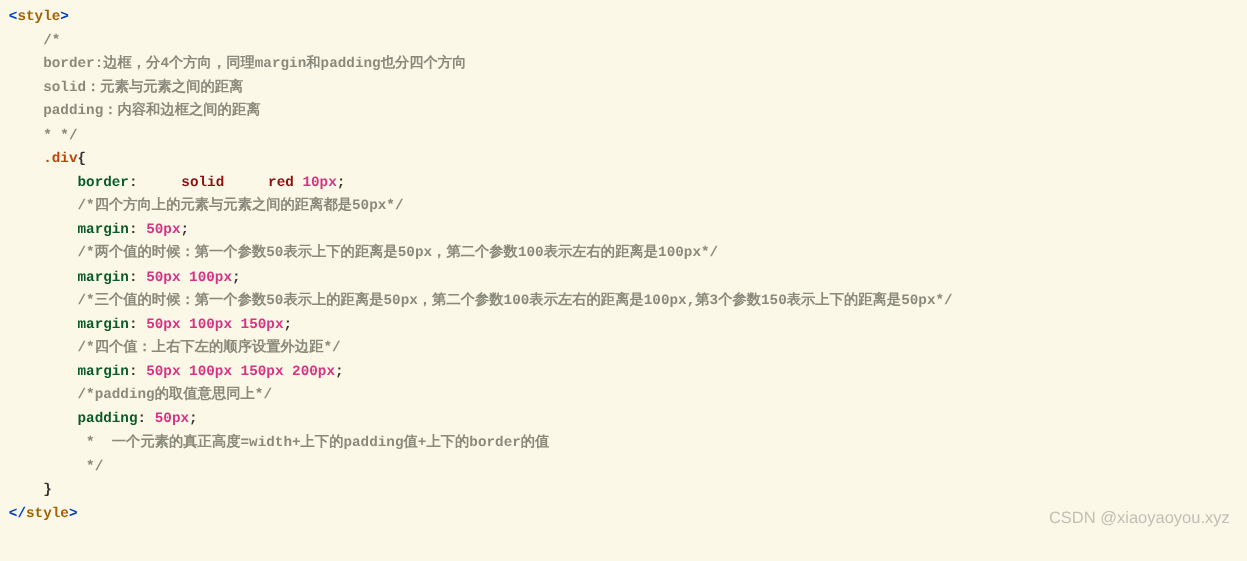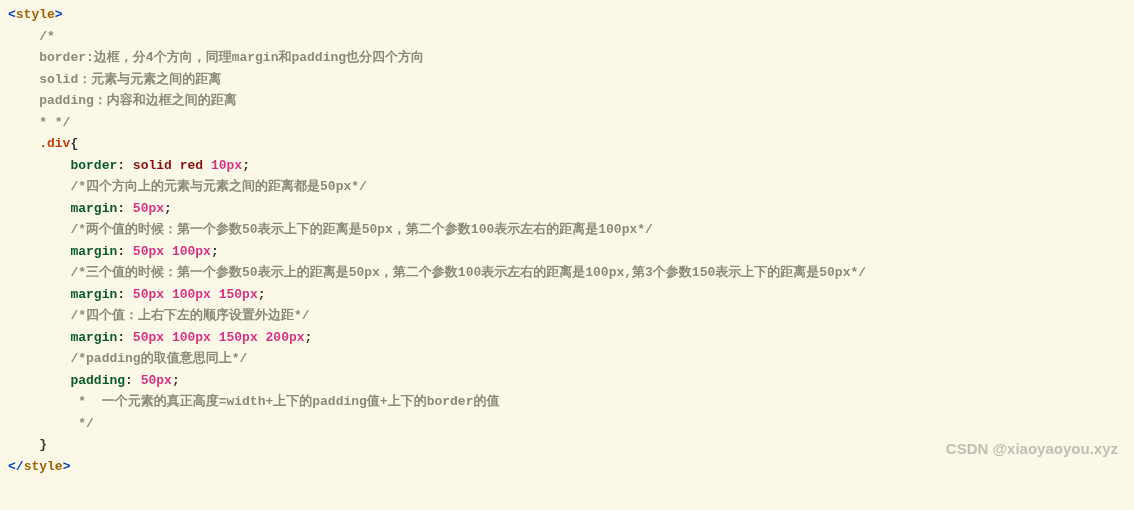--- a/index.html
+++ b/index.html
@@ -18,31 +18,31 @@
     white-space: pre;
   }
   .tag     { color: #a16207; font-weight: bold; }
   .angle   { color: #0040c0; font-weight: bold; }
   .slash   { color: #0040c0; font-weight: bold; }
   .comment { color: #8a8a7c; font-weight: bold; }
   .selector{ color: #c2410c; font-weight: bold; }
   .brace   { color: #333; font-weight: bold; }
   .prop    { color: #0a5b29; font-weight: bold; }
   .colon   { color: #333; font-weight: bold; }
-  .kw      { color: #8a0f0f; font-weight: bold; }
+  .kw      { color: #8a0f0f; font-weight: bold; margin-left: 32px; }
   .num     { color: #d63384; font-weight: bold; }
   .semi    { color: #333; font-weight: bold; }
   .watermark {
     position: absolute;
     right: 16px;
-    bottom: 22px;
+    bottom: 0;
     color: rgba(120,120,120,0.45);
     font-family: Arial, sans-serif;
     font-size: 15px;
-    font-weight: bold;
+    font-weight: normal;
     pointer-events: none;
   }
 </style>
 </head>
 <body>
 
 <div>
 
 <div class="line"><span class="angle">&lt;</span><span class="tag">style</span><span class="angle">&gt;</span></div>
 

